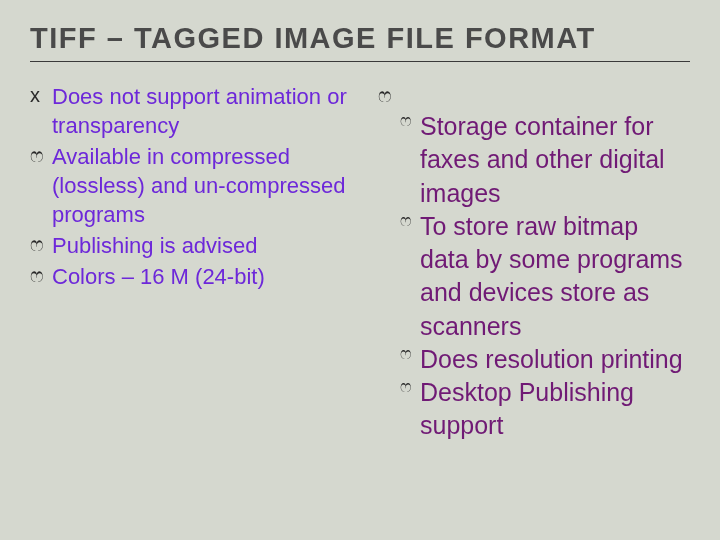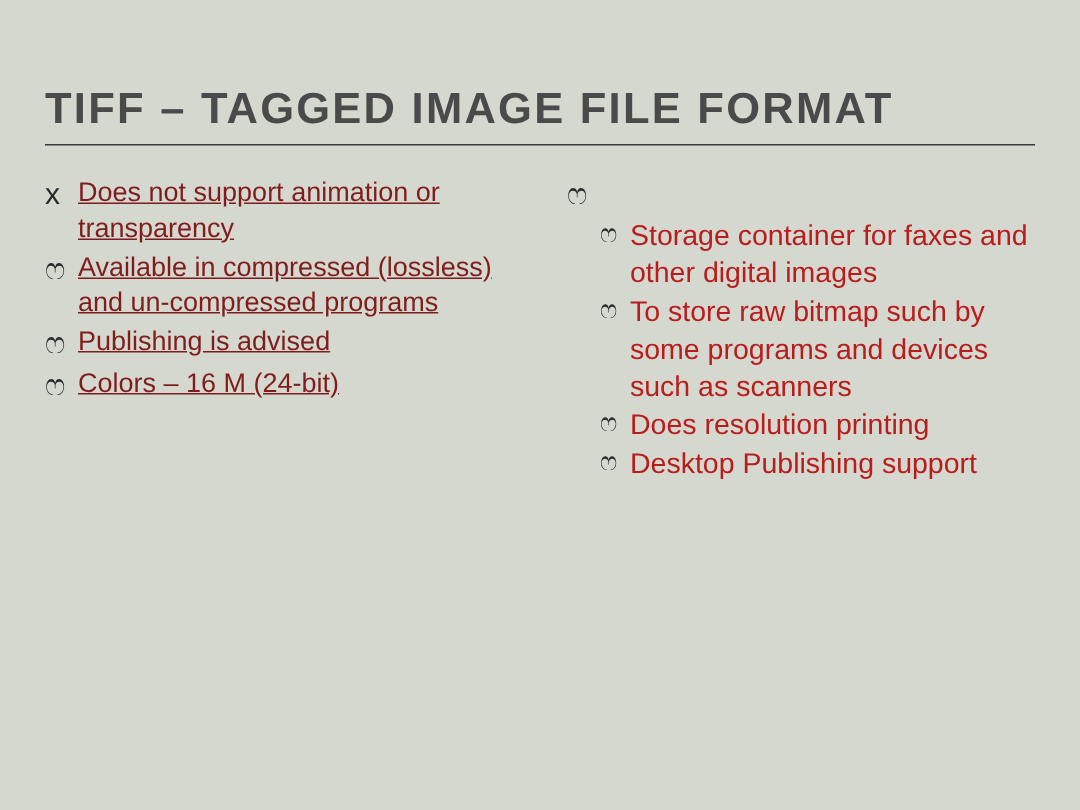--- a/index.html
+++ b/index.html
@@ -14,21 +14,20 @@
     width: 720px;
     height: 540px;
     padding: 22px 30px 30px 30px;
   }
   .title {
     font-size: 29px;
     font-weight: bold;
     letter-spacing: 1.5px;
     color: #4a4a4a;
     padding-bottom: 6px;
-    margin-top: 35px;
   }
   .title-underline {
     border-bottom: 1.5px solid #3a3a3a;
     margin-bottom: 20px;
   }
   .cols {
     display: flex;
     gap: 18px;
   }
   .col-left { flex: 0 0 330px; }
@@ -43,40 +42,39 @@
     font-size: 20px;
     line-height: 1.3;
     color: #2a2a2a;
     font-family: "Segoe Script", "Comic Sans MS", cursive;
   }
   .bullet.x {
     font-family: Arial, sans-serif;
     font-size: 20px;
   }
   .text-main {
-    font-size: 18px;
+    font-size: 22px;
     line-height: 1.32;
-    color: #7f1d1d;
-    text-decoration: underline;
+    color: #6d28d9;
   }
   .subitem {
     display: flex;
     align-items: flex-start;
     padding-left: 22px;
     margin-bottom: 0px;
   }
   .subitem .bullet {
     flex: 0 0 20px;
     font-size: 17px;
     line-height: 1.35;
   }
   .text-sub {
-    font-size: 19px;
+    font-size: 25px;
     line-height: 1.33;
-    color: #b91c1c;
+    color: #701a75;
   }
 </style>
 </head>
 <body>
 
 <div class="slide">
   <div class="title">TIFF – TAGGED IMAGE FILE FORMAT</div>
   <div class="title-underline"></div>
 
   <div class="cols">
@@ -103,21 +101,21 @@
     <div class="col-right">
       <div class="item">
         <span class="bullet">ෆ</span>
       </div>
       <div class="subitem">
         <span class="bullet">ෆ</span>
         <span class="text-sub">Storage container for faxes and other digital images</span>
       </div>
       <div class="subitem">
         <span class="bullet">ෆ</span>
-        <span class="text-sub">To store raw bitmap such by some programs and devices such as scanners</span>
+        <span class="text-sub">To store raw bitmap data by some programs and devices store as scanners</span>
       </div>
       <div class="subitem">
         <span class="bullet">ෆ</span>
         <span class="text-sub">Does resolution printing</span>
       </div>
       <div class="subitem">
         <span class="bullet">ෆ</span>
         <span class="text-sub">Desktop Publishing support</span>
       </div>
     </div>

